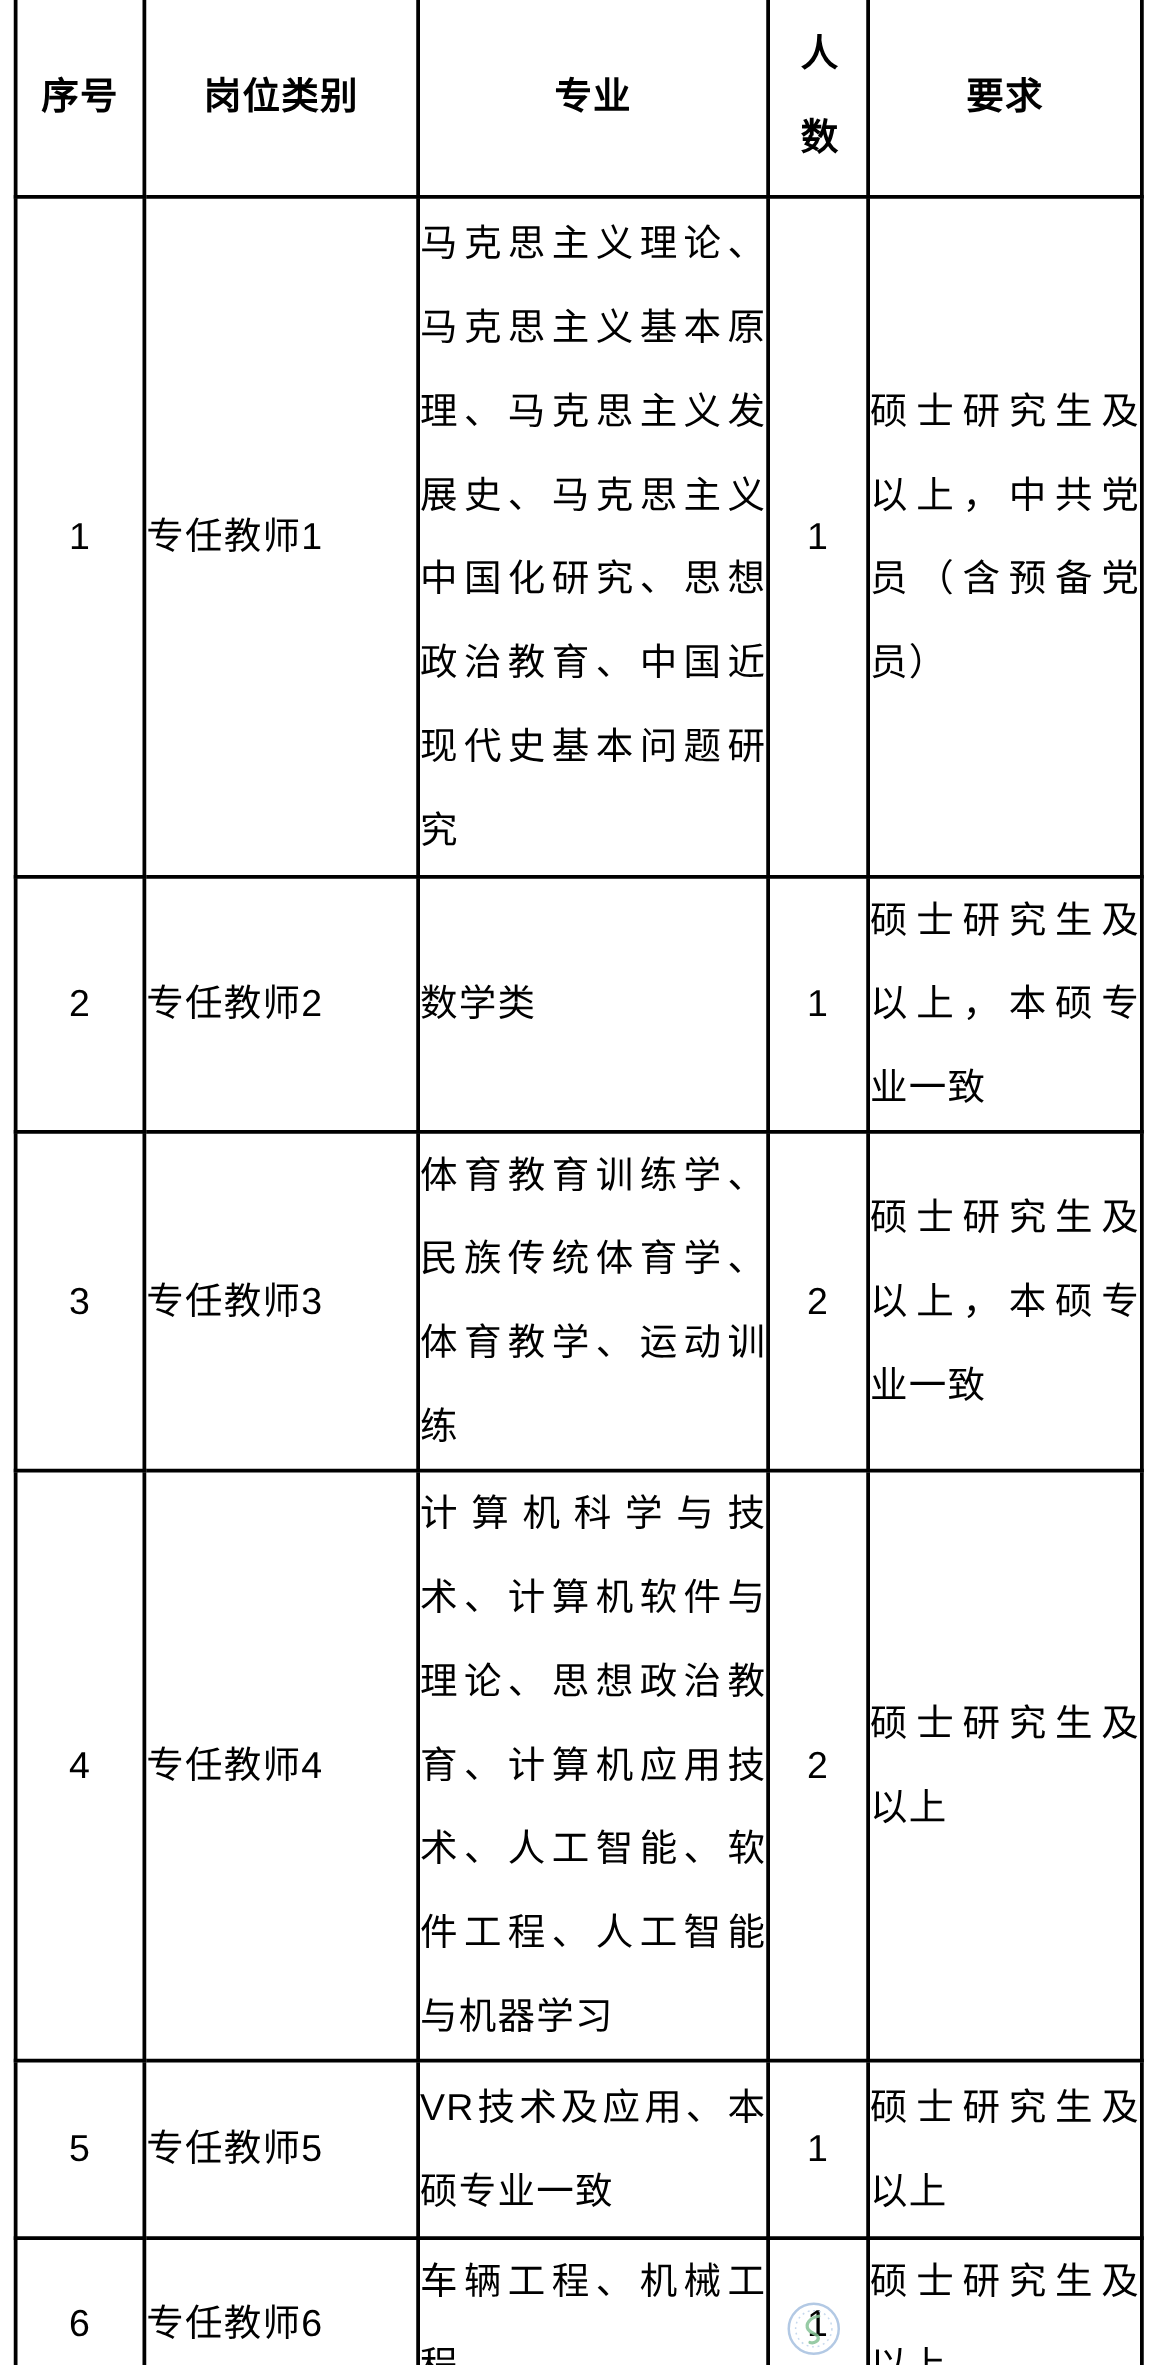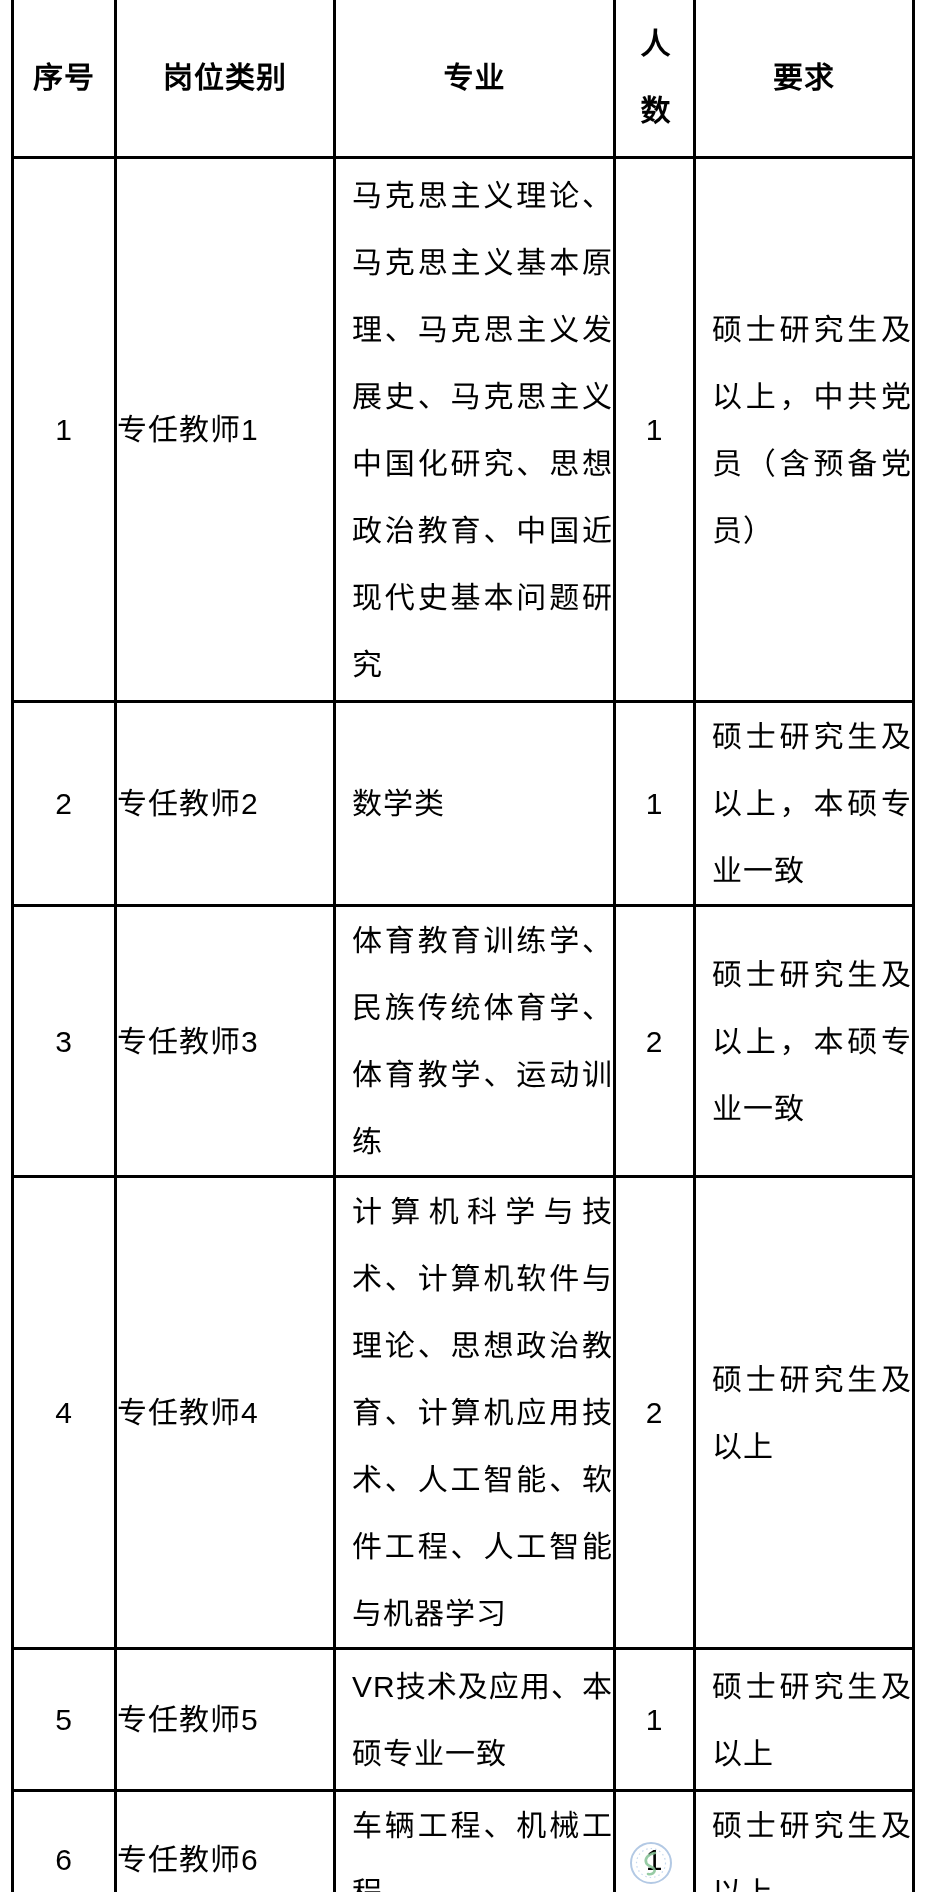--- a/index.html
+++ b/index.html
@@ -69,21 +69,20 @@
     text-justify: inter-character;
   }
   td.c-req {
     padding: 4px 10px 4px 18px;
     text-align: justify;
     text-justify: inter-character;
   }
   td.c-major .jtext, td.c-req .jtext {
     text-align: justify;
     text-justify: inter-character;
-    padding-left: 16px;
   }
   .watermark {
     position: absolute;
     left: 629px;
     top: 1841px;
     width: 44px;
     height: 44px;
     opacity: 0.85;
     pointer-events: none;
   }

